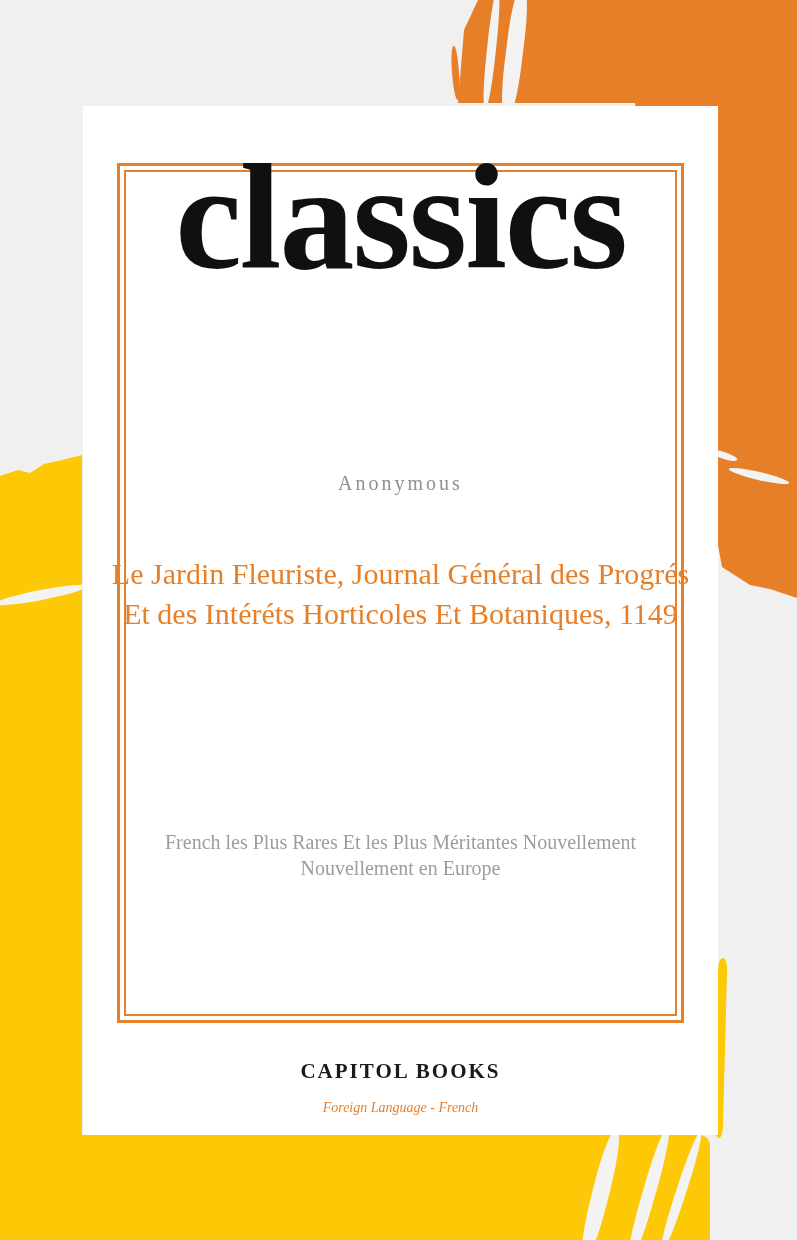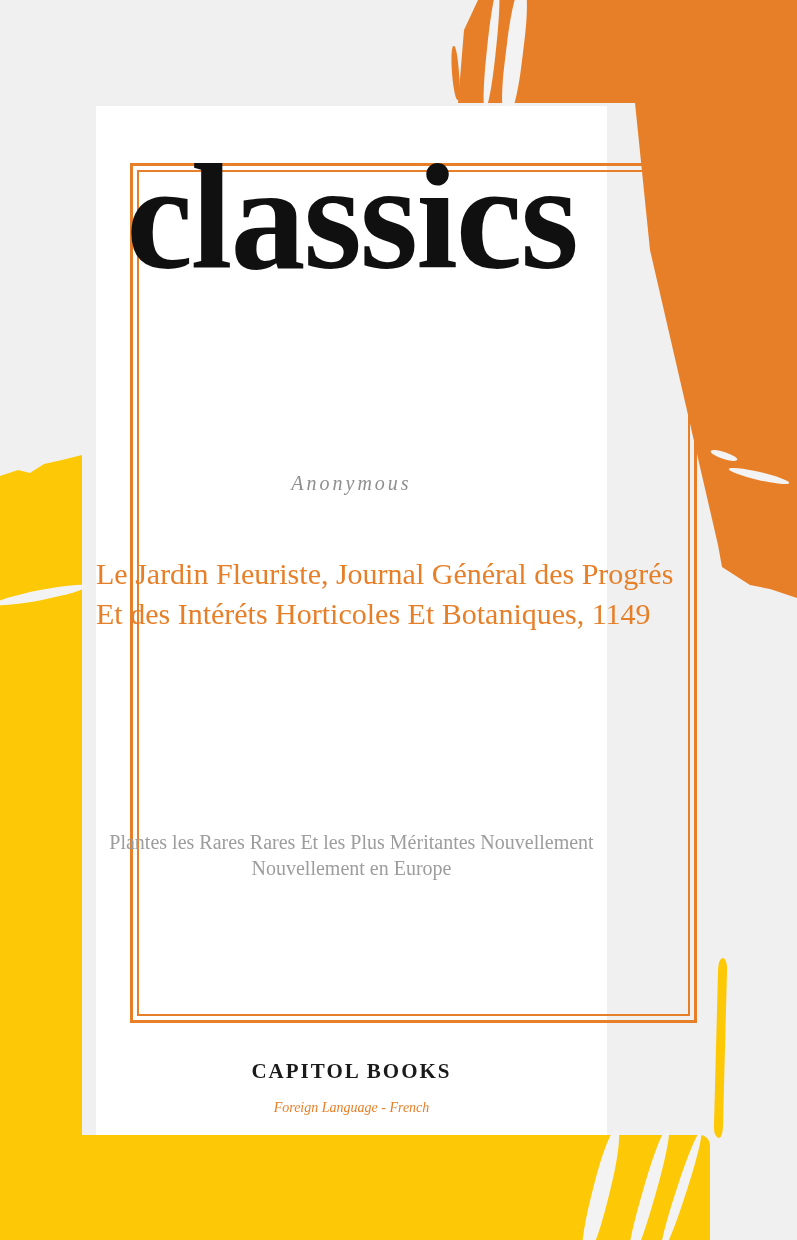--- a/index.html
+++ b/index.html
@@ -55,21 +55,21 @@
   .yellow-edge-sliver{
     position:absolute;left:716px;top:958px;width:9px;height:180px;
     background:var(--yellow);border-radius:50% 50% 40% 60%/6% 6% 6% 6%;
     transform:rotate(1.5deg);z-index:1;
   }
   .streak.b1{left:592px;top:1128px;width:17px;height:132px;border-radius:45%;transform:rotate(14deg);}
   .streak.b2{left:642px;top:1126px;width:13px;height:138px;border-radius:45%;transform:rotate(16deg);}
   .streak.b3{left:676px;top:1130px;width:10px;height:124px;border-radius:45%;transform:rotate(18deg);}
   
   .card{
-    position:absolute;left:96px;top:106px;width:511px;height:1029px;
+    position:absolute;left:83px;top:106px;width:635px;height:1029px;
     background:var(--card);
     z-index:5;
     padding-left:24px;
   }
   .frame-outer{
     position:absolute;left:34px;top:57px;width:567px;height:860px;
     border:3px solid var(--orange);
   }
   .frame-inner{
     position:absolute;left:4px;top:4px;right:4px;bottom:4px;
@@ -77,21 +77,21 @@
   }
   
   .txt{position:absolute;left:0;width:100%;text-align:center;}
   .series-title{
     top:40px;
     font-size:150px;font-weight:700;line-height:0.95;
     letter-spacing:-2px;color:var(--title-black);
   }
   .author{
     top:366px;
-    font-size:20px;font-style:italic;letter-spacing:3px;
+    font-size:20px;letter-spacing:3px;
     color:var(--author-gray);
   }
   .book-title{
     top:448px;
     font-size:30px;line-height:1.32;color:var(--orange);
     white-space:nowrap;
   }
   .description{
     top:723px;
     font-size:20px;line-height:1.3;color:var(--gray-text);
@@ -137,21 +137,21 @@
   </div>
 
   <div class="txt author">Anonymous</div>
 
   <div class="txt book-title">
     <span class="line">Le Jardin Fleuriste, Journal Général des Progrés</span>
     <span class="line">Et des Intéréts Horticoles Et Botaniques, 1149</span>
   </div>
 
   <div class="txt description">
-    <span class="line">Plantes les Rares Rares Et les Plus Méritantes Nouvellement</span>
+    <span class="line">French les Plus Rares Et les Plus Méritantes Nouvellement</span>
     <span class="line">Nouvellement en Europe</span>
   </div>
 
   <div class="txt publisher">CAPITOL BOOKS</div>
 
   <div class="txt category">Foreign Language - French</div>
 
 </div>
 
 </body></html>

